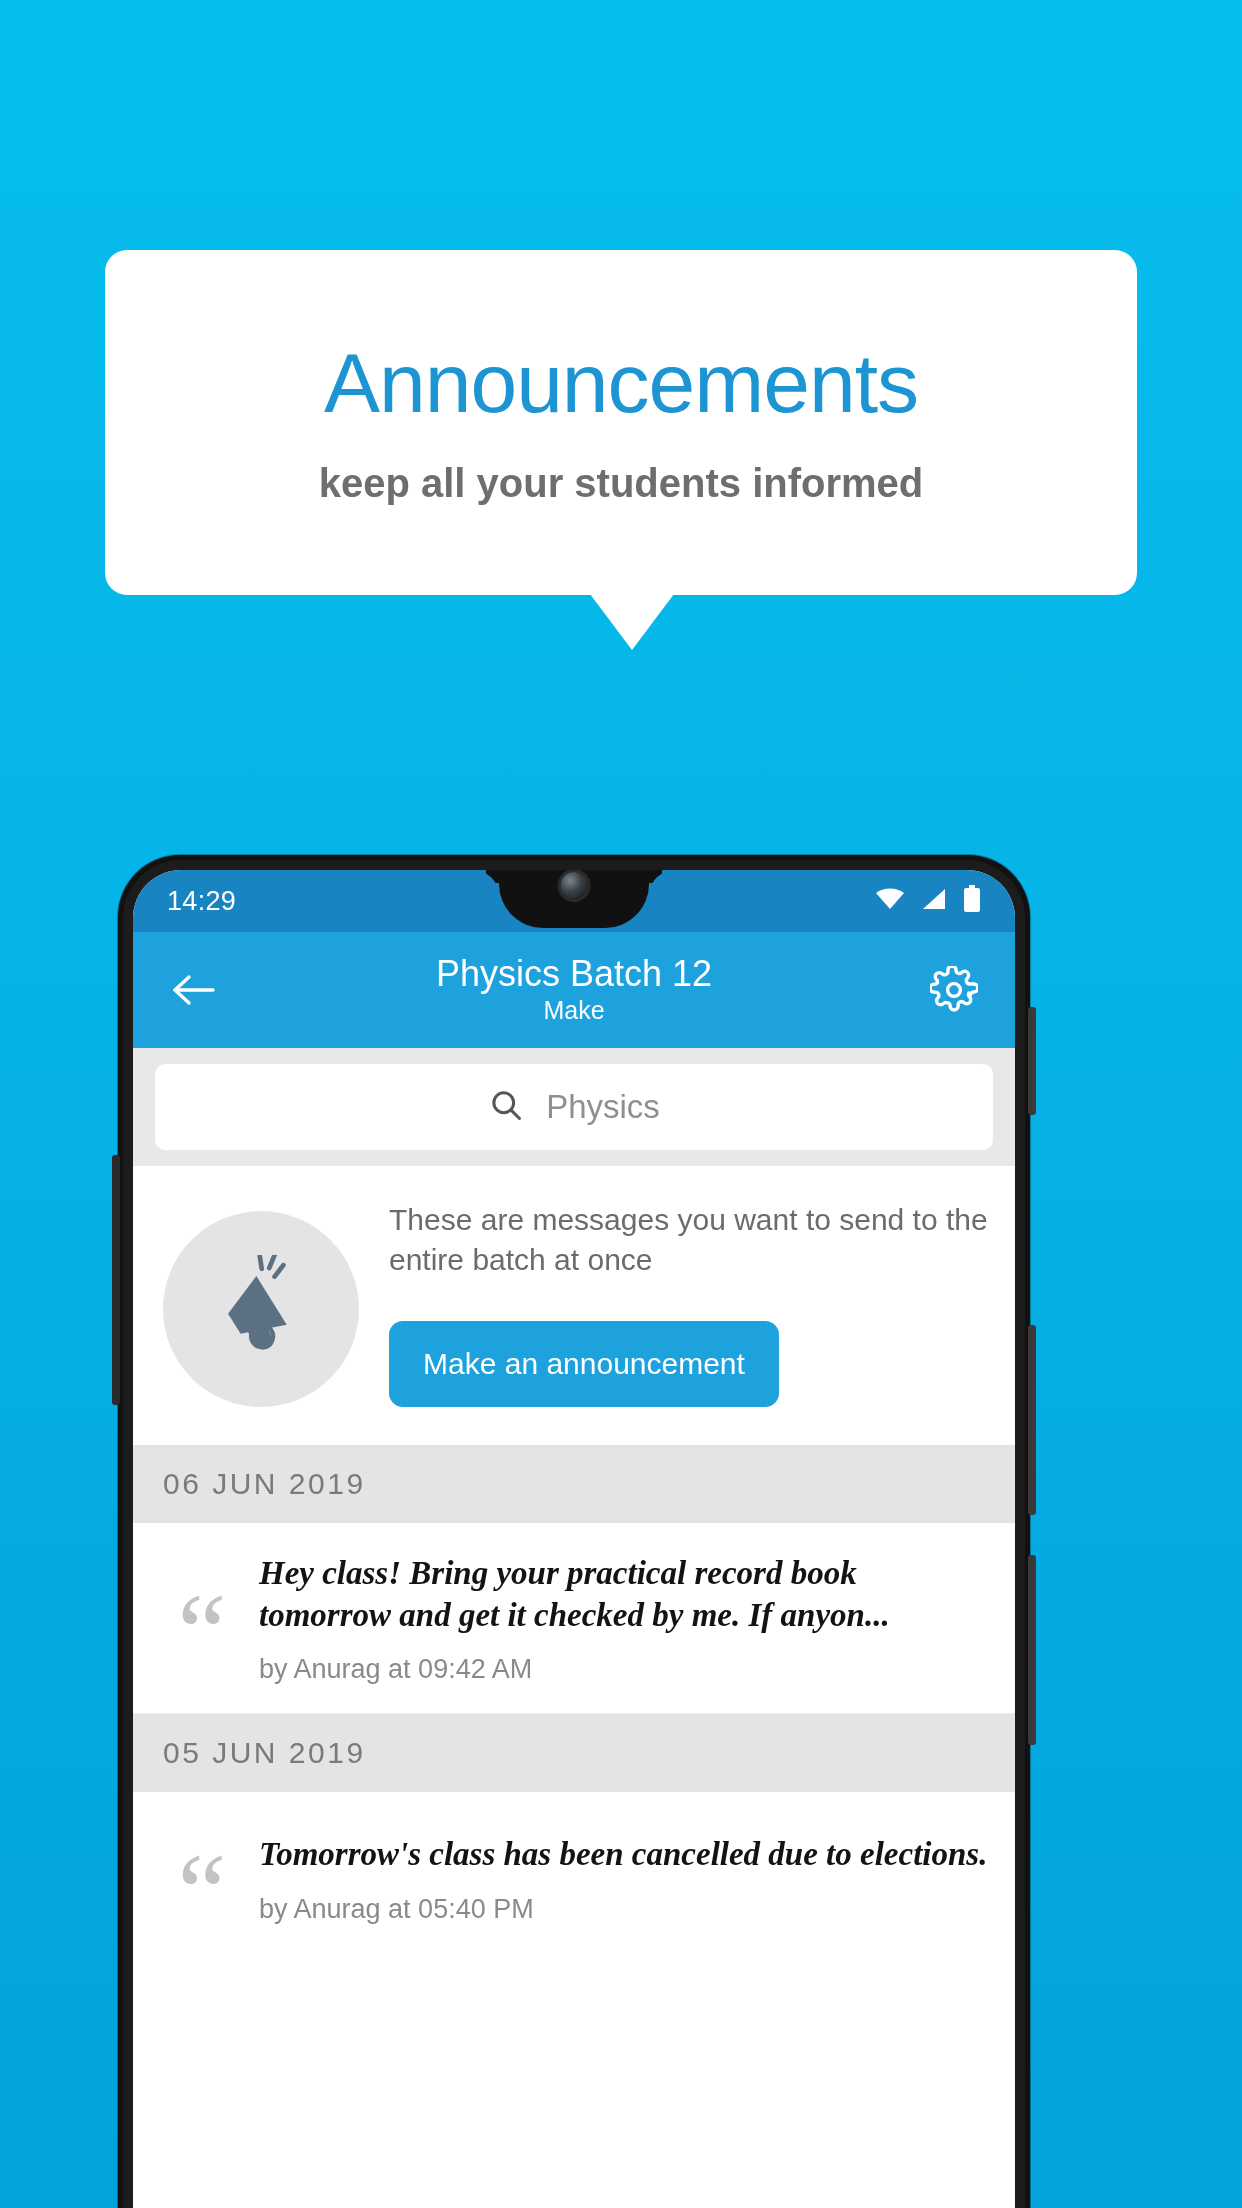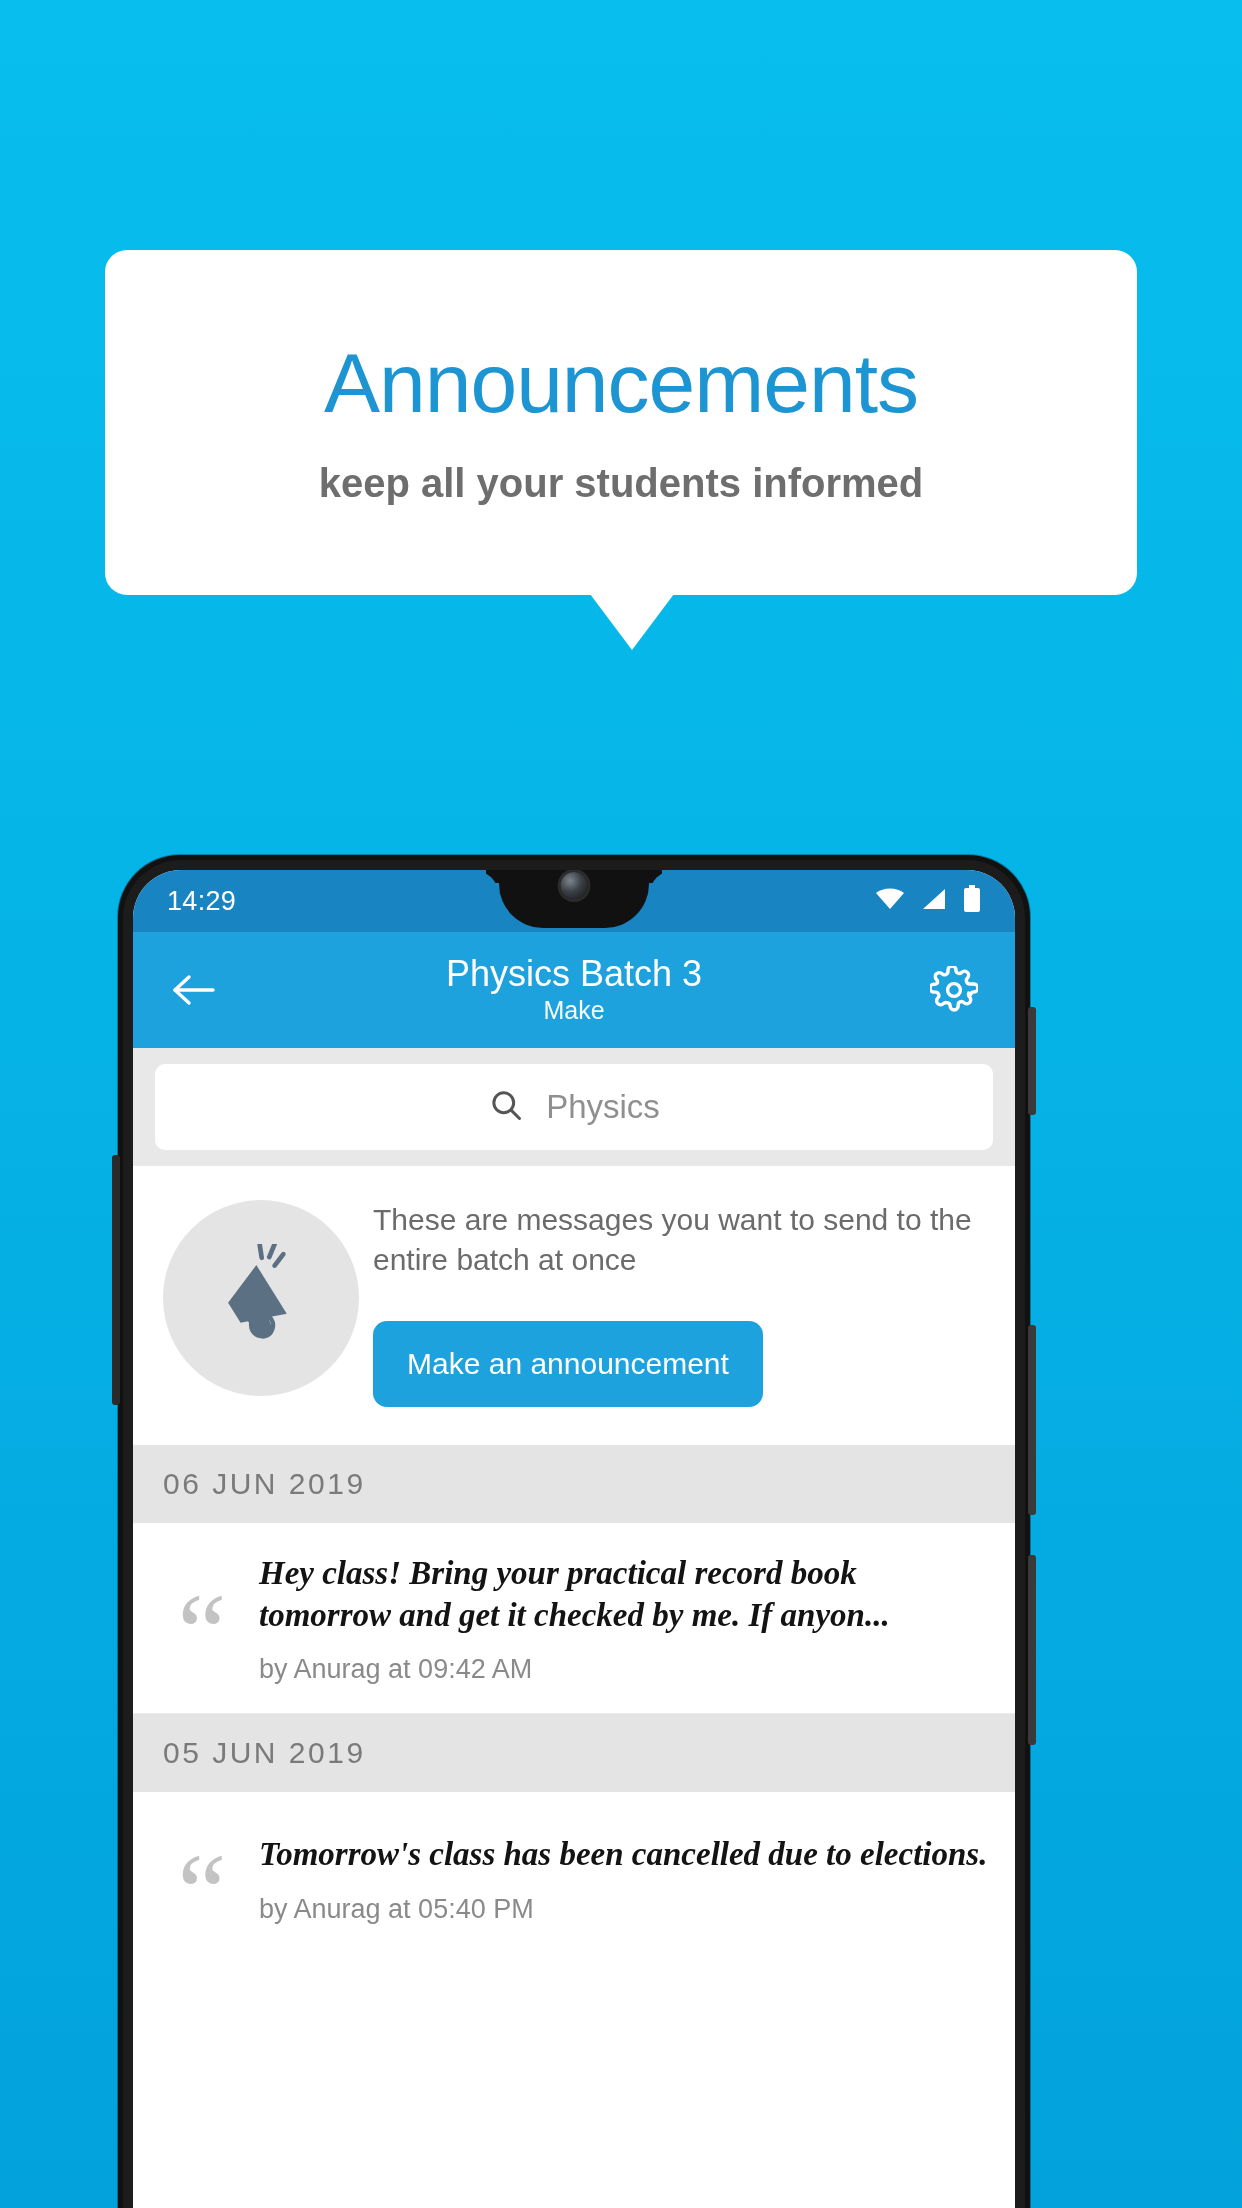--- a/index.html
+++ b/index.html
@@ -207,23 +207,23 @@
     align-items: center;
     justify-content: center;
     gap: 22px;
   }
   .search-placeholder { font-size: 33px; color: #8F8F8F; }
 
   
   .promo {
     background: #ffffff;
     display: flex;
-    align-items: flex-start;
+    align-items: flex-end;
     padding: 34px 26px 38px 30px;
-    gap: 14px;
+    gap: 30px;
   }
   .promo-circle {
     width: 196px; height: 196px;
     border-radius: 50%;
     background: #E4E4E4;
     flex: 0 0 196px;
     display: flex; align-items: center; justify-content: center;
   }
   .promo-right { flex: 1; }
   .promo-text {
@@ -331,21 +331,21 @@
     </div>
 
     <div class="appbar">
       <div class="icon-btn">
         <svg width="44" height="34" viewBox="0 0 44 34">
           <path d="M3 17 H41" stroke="#fff" stroke-width="3.4" stroke-linecap="round" fill="none"></path>
           <path d="M17 4 L3 17 L17 30" stroke="#fff" stroke-width="3.4" stroke-linecap="round" stroke-linejoin="round" fill="none"></path>
         </svg>
       </div>
       <div class="appbar-titles">
-        <div class="appbar-title">Physics Batch 3</div>
+        <div class="appbar-title">Physics Batch 12</div>
         <div class="appbar-sub">Make</div>
       </div>
       <div class="icon-btn">
         <svg width="48" height="48" viewBox="0 0 24 24" fill="none" stroke="#fff" stroke-width="1.7">
           <circle cx="12" cy="12" r="3.2"></circle>
           <path d="M19.4 13.6a1.65 1.65 0 00.33 1.82l.06.06a2 2 0 11-2.83 2.83l-.06-.06a1.65 1.65 0 00-1.82-.33 1.65 1.65 0 00-1 1.51V20a2 2 0 01-4 0v-.09A1.65 1.65 0 008.6 18.4a1.65 1.65 0 00-1.82.33l-.06.06a2 2 0 11-2.83-2.83l.06-.06a1.65 1.65 0 00.33-1.82 1.65 1.65 0 00-1.51-1H2a2 2 0 010-4h.09A1.65 1.65 0 003.6 8.6a1.65 1.65 0 00-.33-1.82l-.06-.06a2 2 0 112.83-2.83l.06.06a1.65 1.65 0 001.82.33H8a1.65 1.65 0 001-1.51V2a2 2 0 014 0v.09a1.65 1.65 0 001 1.51 1.65 1.65 0 001.82-.33l.06-.06a2 2 0 112.83 2.83l-.06.06a1.65 1.65 0 00-.33 1.82V8a1.65 1.65 0 001.51 1H22a2 2 0 010 4h-.09a1.65 1.65 0 00-1.51 1z"></path>
         </svg>
       </div>
     </div>
 

